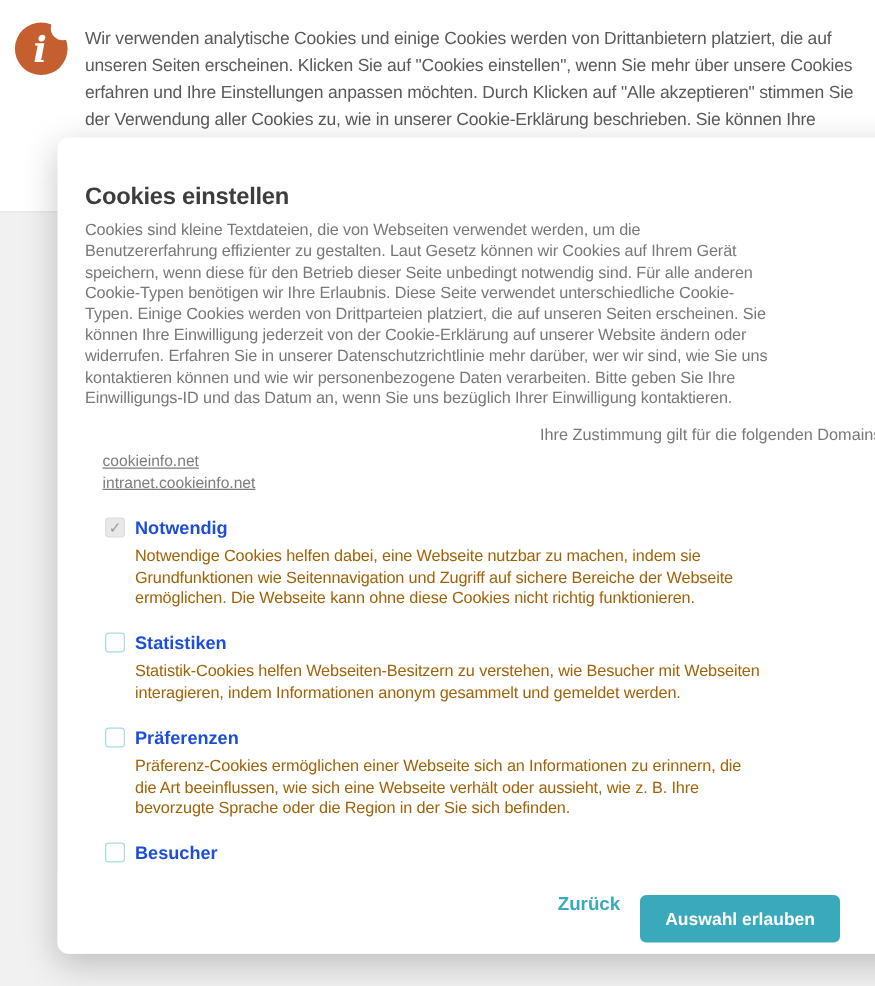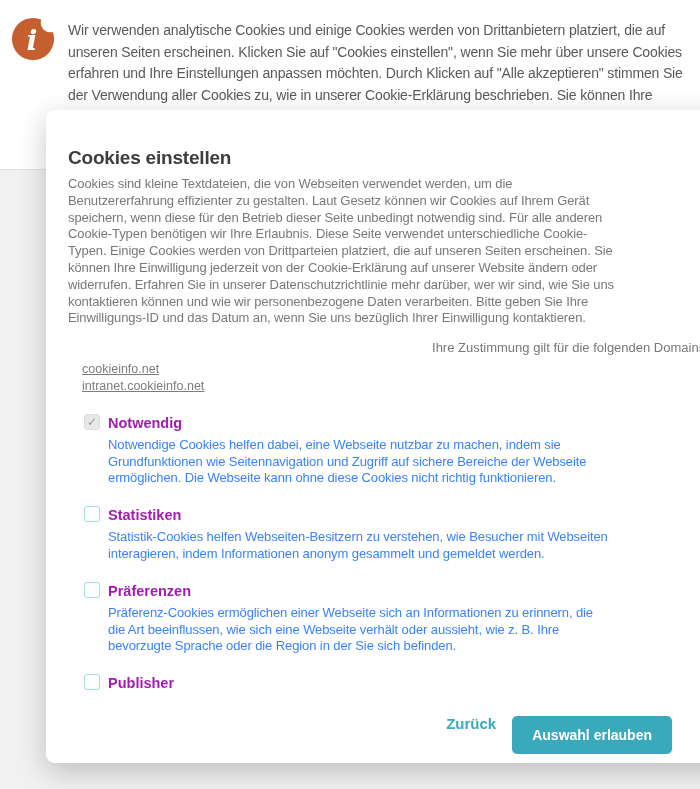--- a/index.html
+++ b/index.html
@@ -32,22 +32,22 @@
   .domain-item{display:block;}
 
   .category{position:relative;margin:20px 0 0 16px;padding-left:24px;}
   .category-checkbox{
     position:absolute;left:0;top:0;width:16px;height:16px;box-sizing:border-box;
     background:#ffffff;border:1px solid #a6dce4;border-radius:3px;cursor:pointer;
     display:flex;align-items:center;justify-content:center;
   }
   .category-checkbox.checked.disabled{background:#e8e8e8;border:1px solid #dedede;cursor:default;}
   .category-checkbox .check{font-size:12px;line-height:12px;color:#979797;font-weight:bold;}
-  .category-label{font-size:14.5px;line-height:17px;font-weight:bold;color:#a21caf;cursor:pointer;display:inline-block;}
-  .category-desc{margin:5px 0 0 0;font-size:13px;line-height:16.4px;color:#3b82f6;letter-spacing:-0.1px;max-width:504px;}
+  .category-label{font-size:14.5px;line-height:17px;font-weight:bold;color:#1d4ed8;cursor:pointer;display:inline-block;}
+  .category-desc{margin:5px 0 0 0;font-size:13px;line-height:16.4px;color:#a16207;letter-spacing:-0.1px;max-width:504px;}
 
   .dialog-footer{
     position:absolute;left:0;right:0;bottom:0;height:66px;background:#ffffff;
     display:flex;align-items:center;justify-content:flex-end;
     gap:16px;padding:0 66px 14px 0;box-sizing:border-box;
   }
   .back-button{background:none;border:none;padding:0;font-family:inherit;font-size:15px;font-weight:bold;color:#3aa9bc;cursor:pointer;}
   .allow-button{
     background:#3aa9bc;border:none;border-radius:5px;cursor:pointer;
     font-family:inherit;font-size:14px;font-weight:bold;color:#ffffff;
@@ -98,21 +98,21 @@
   </div>
 
   <div class="category">
     <span class="category-checkbox" role="checkbox" aria-checked="false"></span>
     <span class="category-label">Präferenzen</span>
     <p class="category-desc">Präferenz-Cookies ermöglichen einer Webseite sich an Informationen zu erinnern, die die Art beeinflussen, wie sich eine Webseite verhält oder aussieht, wie z. B. Ihre bevorzugte Sprache oder die Region in der Sie sich befinden.</p>
   </div>
 
   <div class="category">
     <span class="category-checkbox" role="checkbox" aria-checked="false"></span>
-    <span class="category-label">Publisher</span>
+    <span class="category-label">Besucher</span>
     <p class="category-desc">Marketing-Cookies werden verwendet, um Besuchern auf Webseiten zu folgen. Die Absicht ist, Anzeigen zu zeigen, die relevant und ansprechend für den einzelnen Benutzer sind und daher wertvoller für Publisher und werbetreibende Drittparteien sind.</p>
   </div>
 
   <div class="dialog-footer">
     <button class="back-button">Zurück</button>
     <button class="allow-button">Auswahl erlauben</button>
   </div>
 </div>
 
 </body></html>

